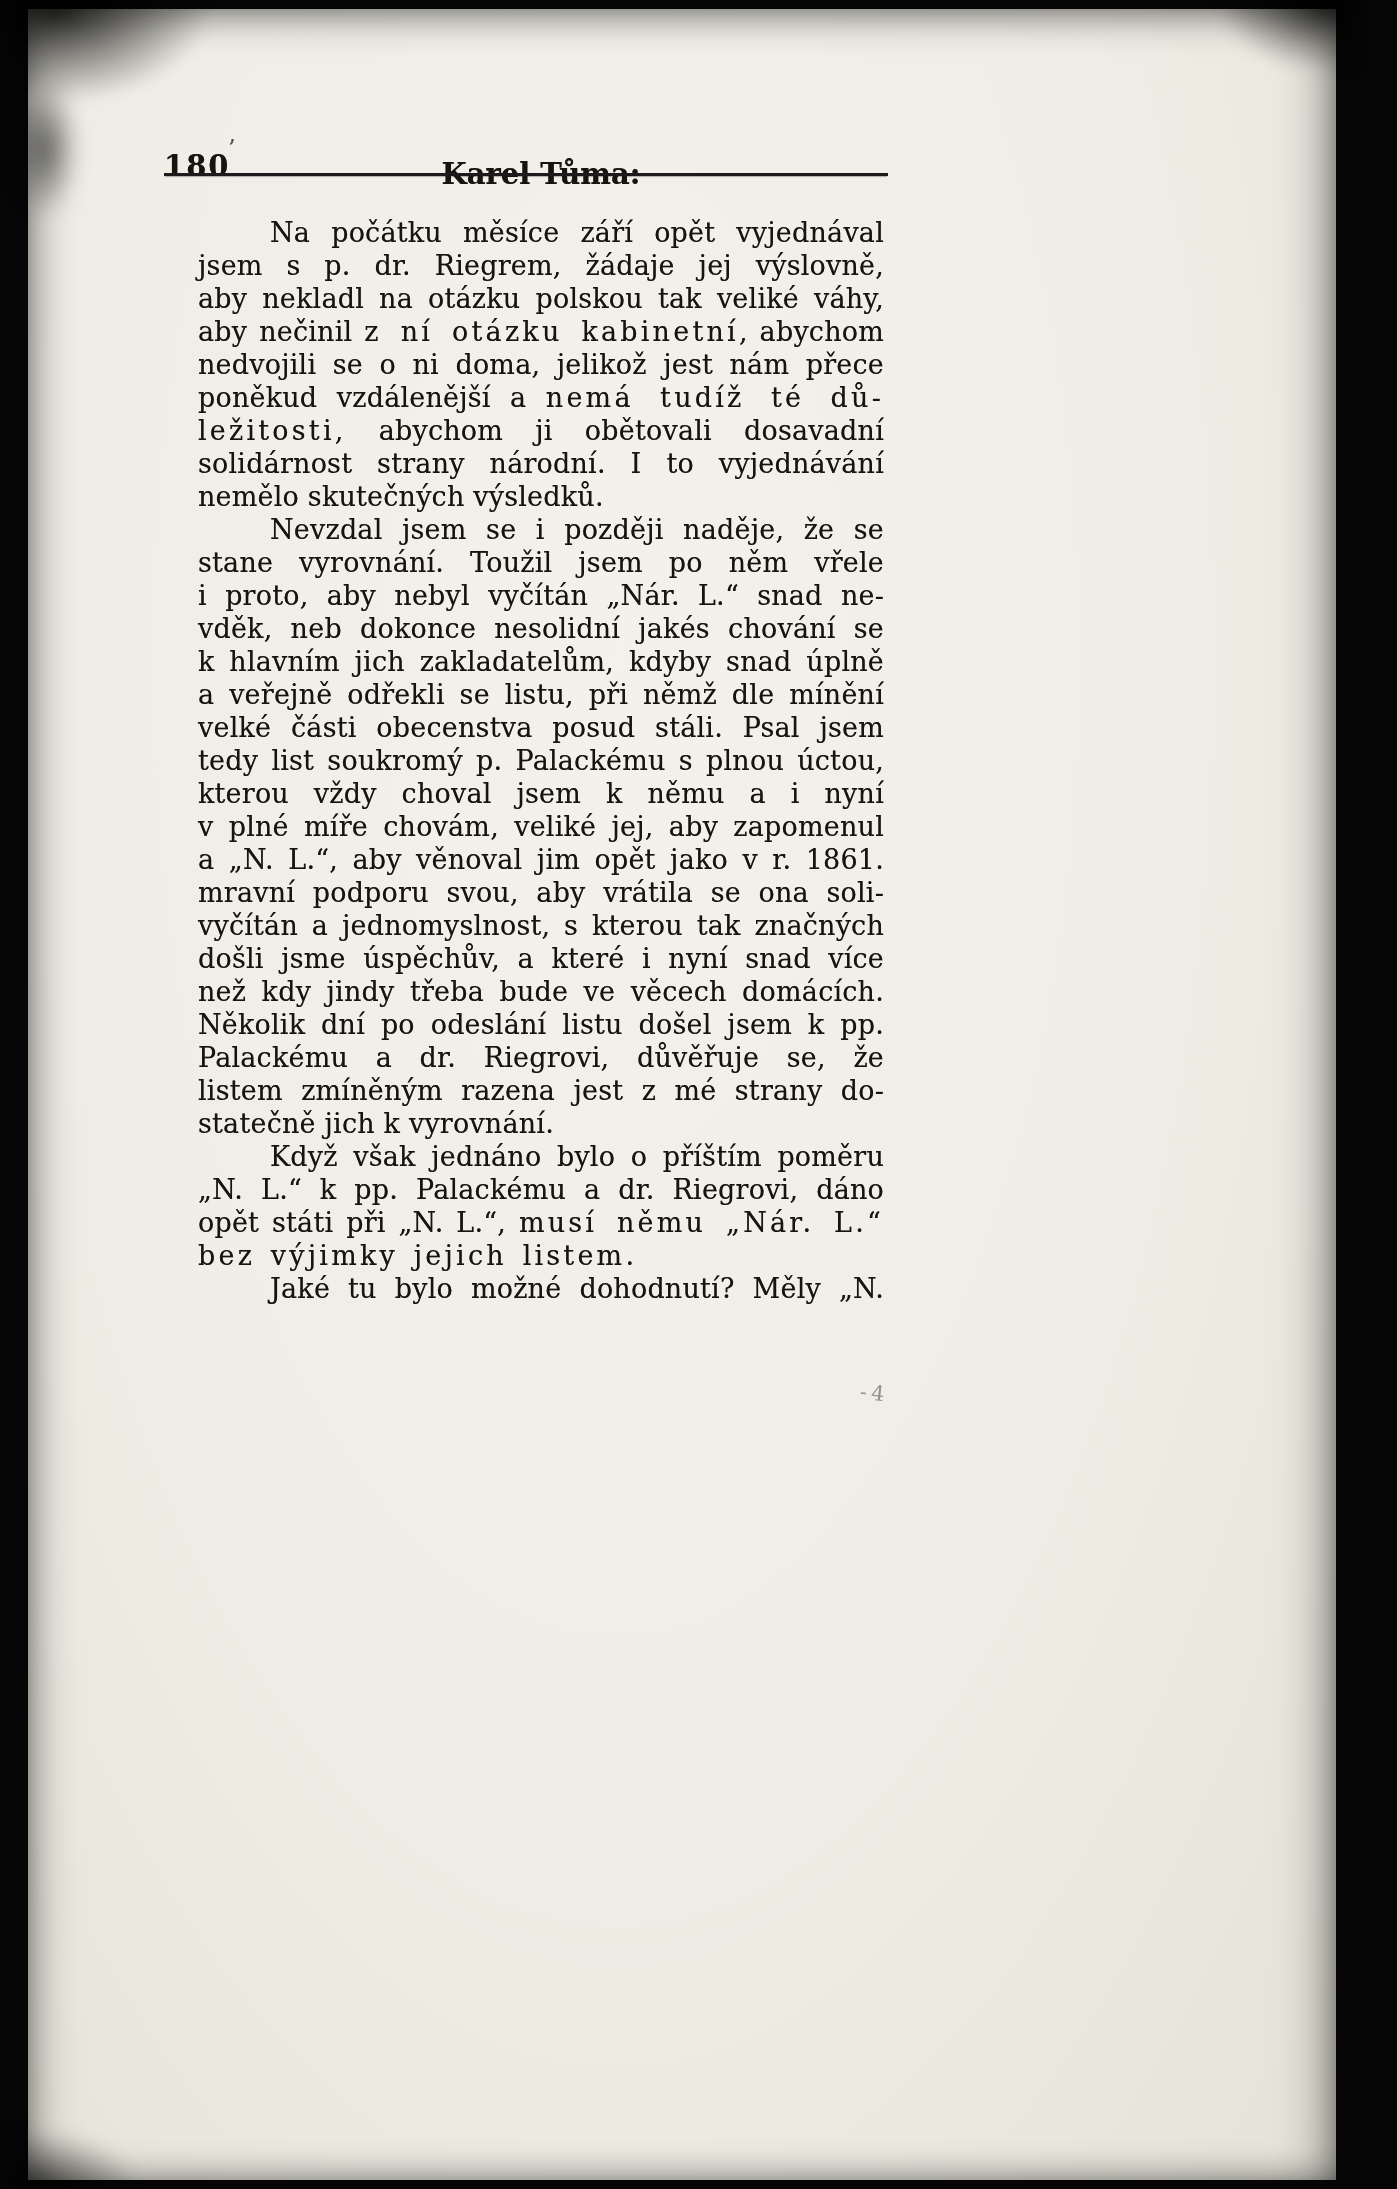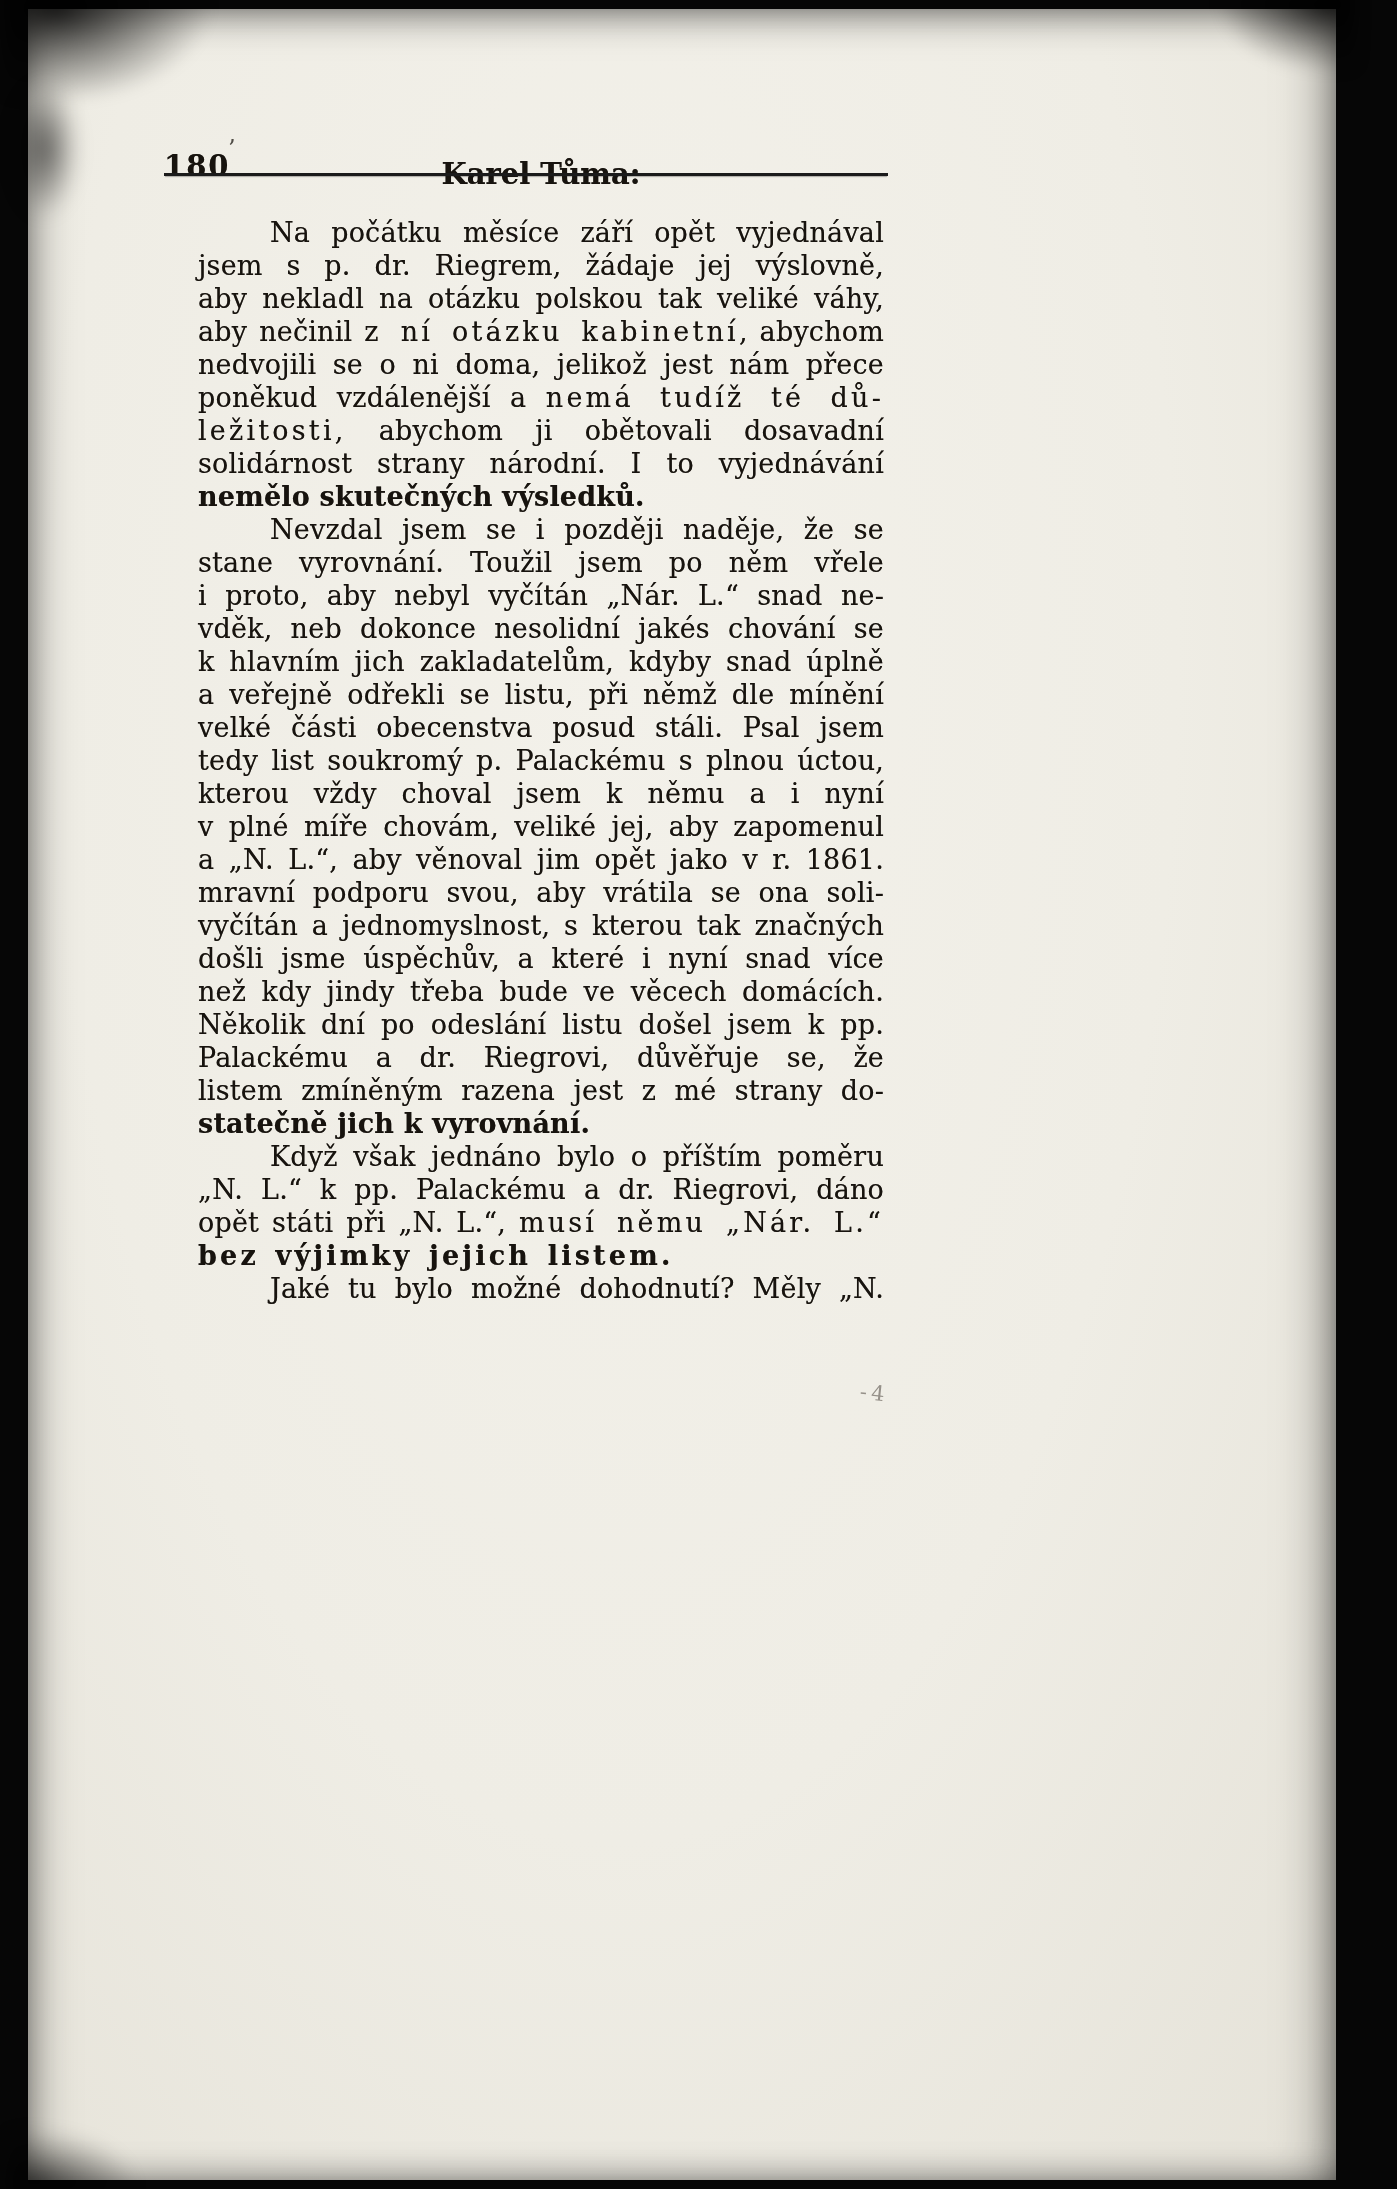--- a/index.html
+++ b/index.html
@@ -94,21 +94,21 @@
     letter-spacing: 0.2px;
     text-shadow: 0 0 0.5px rgba(23,19,14,0.55);
   }
   .line {
     height: 33px;
     line-height: 33px;
     text-align: justify;
     text-align-last: justify;
   }
   .line.indent { padding-left: 72px; }
-  .line.last { text-align-last: left; font-weight: bold; }
+  .line.last { text-align-last: left; }
   .sp { letter-spacing: 3.2px; word-spacing: 4px; }
   .pencil {
     position: absolute;
     left: 832px;
     top: 1372px;
     font-size: 21px;
     color: rgba(75,68,60,0.55);
     transform: rotate(6deg);
     letter-spacing: 4px;
   }

